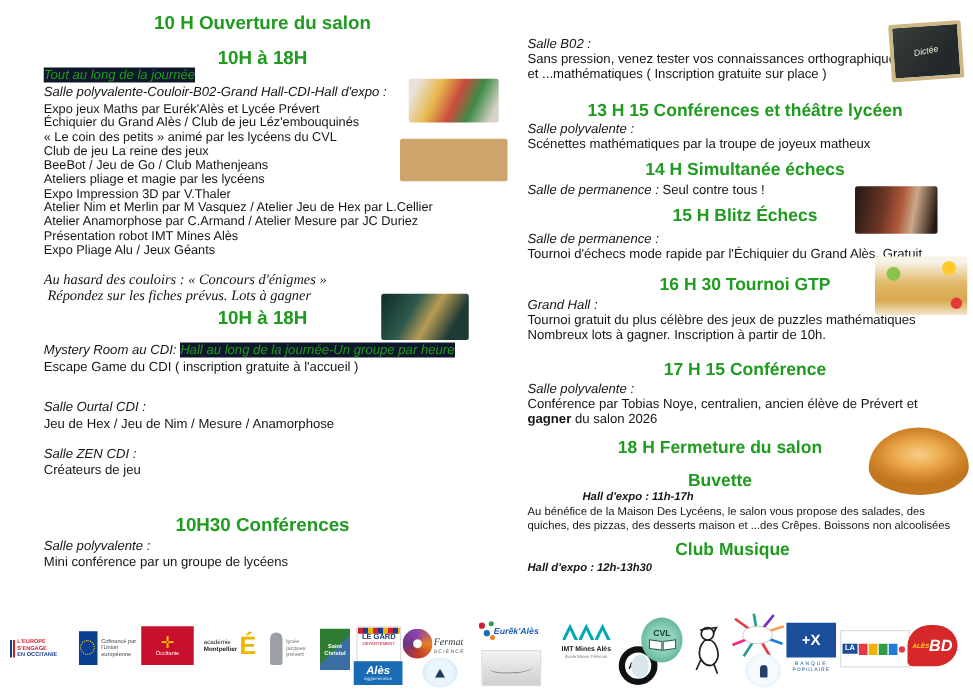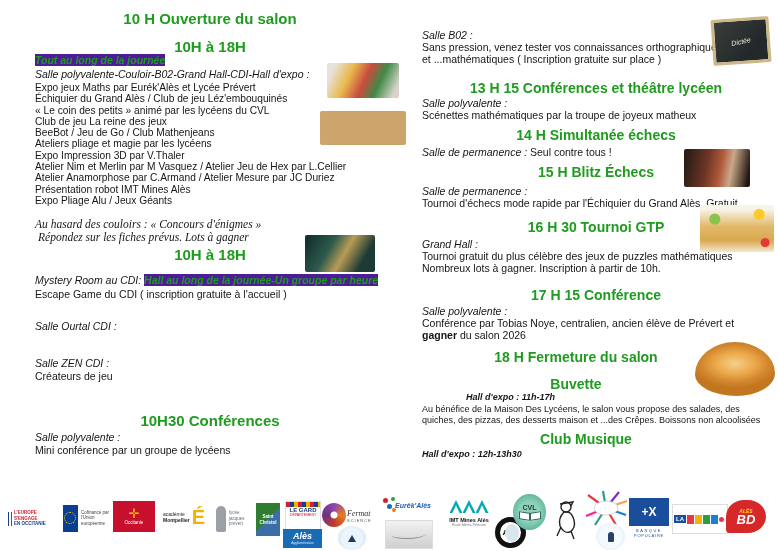--- a/index.html
+++ b/index.html
@@ -7,21 +7,21 @@
         font-family:"Liberation Sans",sans-serif;color:#151515;}
   .abs{position:absolute;}
   .hg{color:#1f9b1f;font-weight:700;text-align:center;}
   .h15{font-size:15px;}
   .h14{font-size:14px;}
   .it{font-style:italic;}
   .b{font-weight:700;}
   .body-l{font-size:10.2px;line-height:11.3px;}
   .body-r{font-size:10.5px;line-height:12px;}
   .body-s{font-size:9px;line-height:11px;}
-  .hl{background:#4c1d95;color:#1f9b1f;font-style:italic;font-weight:700;}
+  .hl{background:#0f172a;color:#1f9b1f;font-style:italic;font-weight:400;}
   .serif{font-family:"Liberation Serif",serif;font-style:italic;font-size:11.5px;line-height:13px;}
   .salle{font-style:italic;font-size:10.5px;}
   .photo{position:absolute;border-radius:2px;}
   .logo{position:absolute;overflow:hidden;}
   .tx{display:block;}
   
   .p-toys{background:linear-gradient(115deg,#e7e2da 10%,#e8b84b 32%,#c94c3f 52%,#3f8a46 70%,#d8d4cc 92%);}
   .p-go{background:
       radial-gradient(circle 4px at 30% 45%,#111 0 3px,transparent 4px),
       radial-gradient(circle 4px at 45% 55%,#f5f2ea 0 3px,transparent 4px),
@@ -81,20 +81,21 @@
   </div>
 
   <div class="abs hg h15" style="left:35px;top:246px;width:350px;">10H à 18H</div>
 
   <div class="abs body-r" style="left:35px;top:274px;width:370px;">
     <span class="it">Mystery Room au CDI: </span><span class="hl">Hall au long de la journée-Un groupe par heure</span>
   </div>
   <div class="abs body-r" style="left:35px;top:288px;">Escape Game du CDI  ( inscription gratuite à l'accueil )</div>
 
   <div class="abs salle" style="left:35px;top:320px;">Salle Ourtal CDI :</div>
+  <div class="abs body-r" style="left:35px;top:333px;">Jeu de Hex / Jeu de Nim / Mesure / Anamorphose</div>
 
   <div class="abs salle" style="left:35px;top:357px;">Salle ZEN CDI :</div>
   <div class="abs body-r" style="left:35px;top:370px;">Créateurs de jeu</div>
 
   <div class="abs hg h15" style="left:35px;top:412px;width:350px;">10H30 Conférences</div>
   <div class="abs salle" style="left:35px;top:431px;">Salle polyvalente :</div>
   <div class="abs body-r" style="left:35px;top:444px;">Mini conférence par un groupe de lycéens</div>
 
   <div class="photo p-toys" style="left:327px;top:63px;width:72px;height:35px;"></div>
   <div class="photo p-go" style="left:320px;top:111px;width:86px;height:34px;"></div>
@@ -294,18 +295,18 @@
 
   <div class="logo" style="left:672px;top:504px;width:52px;height:26px;background:#fff;border:0.5px solid #ddd;display:flex;align-items:center;gap:1px;padding:1px;">
     <span class="b" style="font-size:6px;color:#fff;background:#1a4e9b;padding:1px 2px;">LA</span>
     <span style="width:7px;height:9px;background:#e63946;"></span>
     <span style="width:7px;height:9px;background:#f0b400;"></span>
     <span style="width:7px;height:9px;background:#2e9b46;"></span>
     <span style="width:7px;height:9px;background:#1d7ed6;"></span>
     <span style="width:5px;height:5px;border-radius:50%;background:#e63946;"></span>
   </div>
 
-  <div class="logo" style="left:726px;top:500px;width:40px;height:33px;background:#d62828;border-radius:50% 50% 50% 12%/55% 55% 55% 12%;display:flex;flex-direction:column;align-items:center;justify-content:center;">
+  <div class="logo" style="left:726px;top:500px;width:40px;height:33px;background:#d62828;border-radius:50% 50% 50% 12%/55% 55% 55% 12%;display:flex;flex-direction:row;align-items:center;justify-content:center;">
     <span class="it b" style="font-size:5px;color:#ffd617;">ALÈS</span>
     <span class="it b" style="font-size:13px;line-height:12px;color:#fff;">BD</span>
   </div>
 
 </div>
 
 </body></html>

